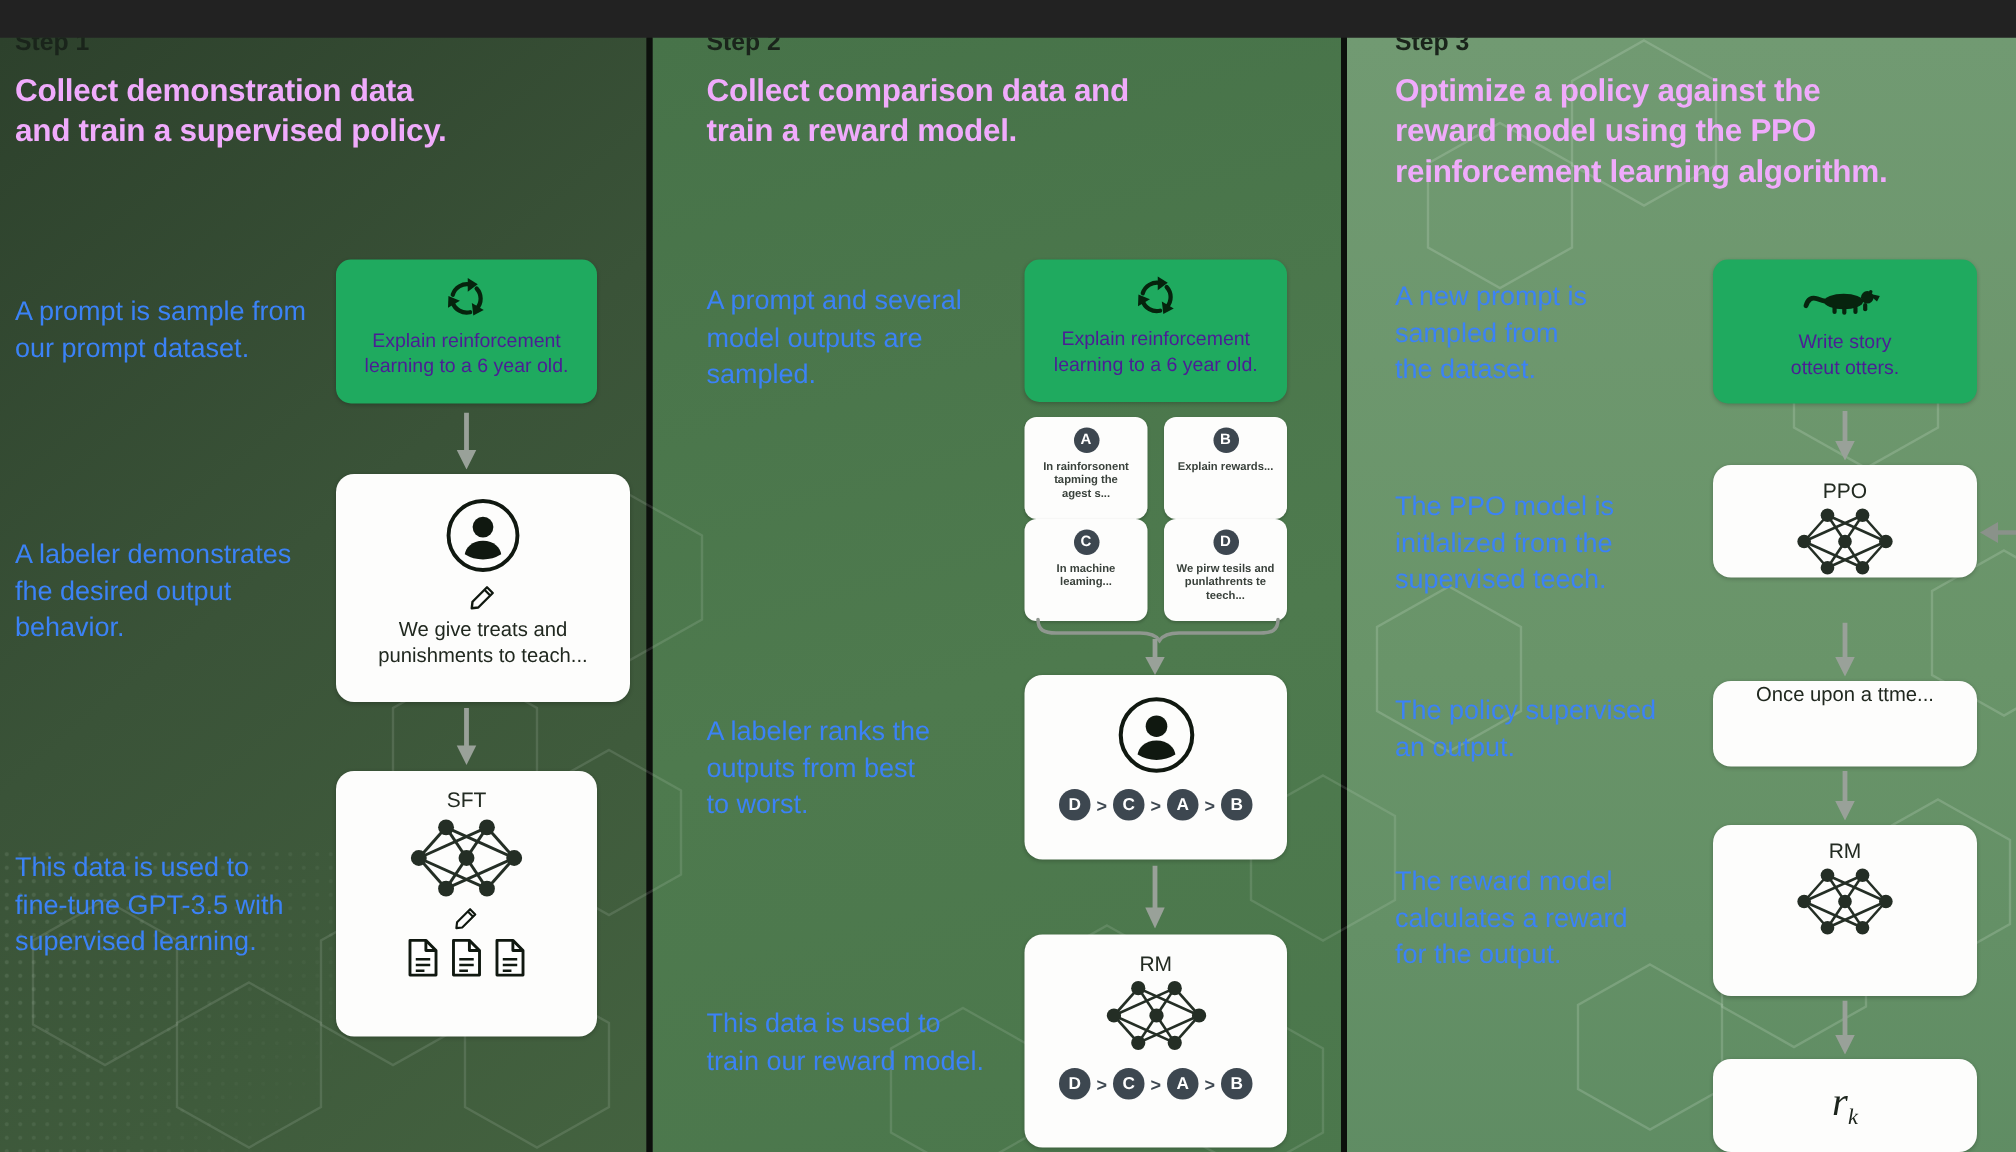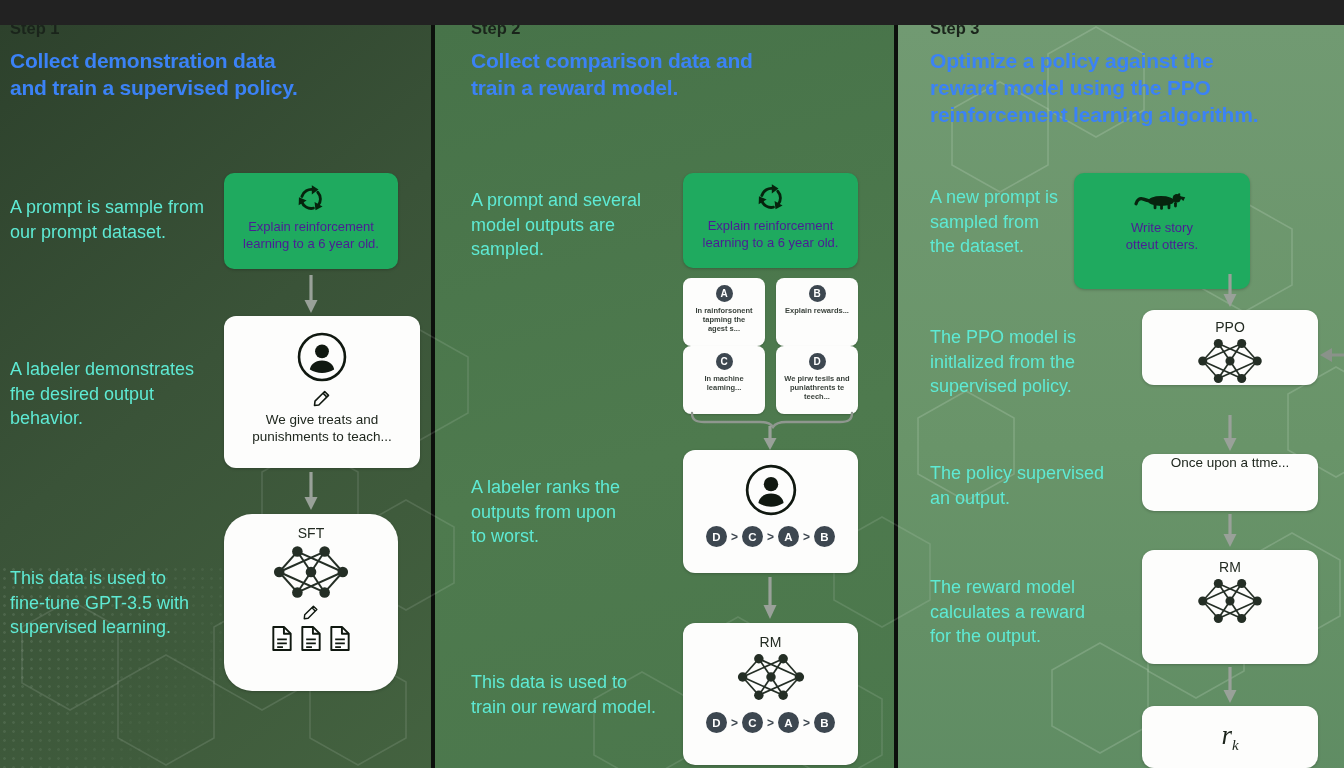--- a/index.html
+++ b/index.html
@@ -16,22 +16,22 @@
   .dots {
     position:absolute; left:0; top:540px; width:300px; height:228px;
     background-image:radial-gradient(rgba(214,232,214,0.22) 1px, transparent 1.7px);
     background-size:9px 9px; opacity:.5;
     -webkit-mask-image:linear-gradient(125deg,#000 20%,transparent 75%);
     mask-image:linear-gradient(125deg,#000 20%,transparent 75%);
   }
   .hexes { position:absolute; left:0; top:0; pointer-events:none; }
   .preline { white-space:pre-line; }
   .step-label { position:absolute; font-size:16.5px; font-weight:700; color:#1a241b; }
-  .title { position:absolute; font-size:21px; font-weight:700; color:#3b82f6; line-height:27px; letter-spacing:-0.2px; }
-  .caption { position:absolute; font-size:18px; font-weight:500; color:#5eead4; line-height:24.5px; width:230px; }
+  .title { position:absolute; font-size:21px; font-weight:700; color:#f0abfc; line-height:27px; letter-spacing:-0.2px; }
+  .caption { position:absolute; font-size:18px; font-weight:500; color:#3b82f6; line-height:24.5px; width:230px; }
   .card {
     position:absolute; background:#fdfdfc; border-radius:12px;
     box-shadow:0 1px 3px rgba(0,0,0,0.22);
     display:flex; flex-direction:column; align-items:center;
   }
   .green-card { position:absolute; background:#1faa5f; border-radius:10px;
     display:flex; flex-direction:column; align-items:center;
     box-shadow:0 1px 3px rgba(0,0,0,0.22); }
   .green-text { font-size:13px; font-weight:400; color:#4c1d95; line-height:16.5px; text-align:center; margin-top:5px; }
   .card-text { font-size:13.5px; font-weight:500; color:#20281f; line-height:17px; text-align:center; }
@@ -193,21 +193,21 @@
       </svg>
     <div class="card-text preline" style="margin-top:3px;">We give treats and
 punishments to teach...</div>
   </div>
 
   <svg class="arrow" style="left:303px; top:447px;" width="16" height="38" viewBox="0 0 16 38">
     <line x1="8" y1="0" x2="8" y2="26" stroke="#99a199" stroke-width="3.2"></line>
       <polygon points="1.5,25 14.5,25 8,38" fill="#99a199"></polygon>
   </svg>
 
-  <div class="card" style="left:224px; top:489px; width:174px; height:177px;border-radius:28px;">
+  <div class="card" style="left:224px; top:489px; width:174px; height:177px;">
     <div class="model-label" style="margin-top:11px;">SFT</div>
     <svg width="88" height="56" viewBox="0 0 100 74" style="margin-top:3px;">
         <use href="#sym-net"></use>
       </svg>
     <svg width="18" height="18" viewBox="0 0 24 24" style="margin-top:3px;">
         <use href="#sym-pencil"></use>
       </svg>
     <div style="display:flex; gap:5px; margin-top:4px;">
       <svg width="24" height="27" viewBox="0 0 24 28">
           <use href="#sym-doc"></use>
@@ -221,21 +221,21 @@
     </div>
   </div>
 
   <div class="step-label" style="left:471px; top:-6px;">Step 2</div>
   <div class="title preline" style="left:471px; top:22px; width:420px;">Collect comparison data and
 train a reward model.</div>
   <div class="caption preline" style="left:471px; top:163px;">A prompt and several
 model outputs are
 sampled.</div>
   <div class="caption preline" style="left:471px; top:450px;">A labeler ranks the
-outputs from upon
+outputs from best
 to worst.</div>
   <div class="caption preline" style="left:471px; top:645px;">This data is used to
 train our reward model.</div>
 
   <div class="green-card" style="left:683px; top:148px; width:175px; height:95px;">
     <svg width="30" height="30" viewBox="0 0 36 36" style="margin-top:10px;">
         <use href="#sym-cycle"></use>
       </svg>
     <div class="green-text preline">Explain reinforcement
 learning to a 6 year old.</div>
@@ -309,28 +309,28 @@
 
   <div class="step-label" style="left:930px; top:-6px;">Step 3</div>
   <div class="title preline" style="left:930px; top:22px; width:400px;">Optimize a policy against the
 reward model using the PPO
 reinforcement learning algorithm.</div>
   <div class="caption preline" style="left:930px; top:160px; width:205px;">A new prompt is
 sampled from
 the dataset.</div>
   <div class="caption preline" style="left:930px; top:300px; width:205px;">The PPO model is
 initlalized from the
-supervised policy.</div>
+supervised teech.</div>
   <div class="caption preline" style="left:930px; top:436px; width:205px;">The policy supervised
 an output.</div>
   <div class="caption preline" style="left:930px; top:550px; width:205px;">The reward model
 calculates a reward
 for the output.</div>
 
-  <div class="green-card" style="left:1074px; top:148px; width:176px; height:116px;">
+  <div class="green-card" style="left:1142px; top:148px; width:176px; height:96px;">
     <svg width="56" height="26" viewBox="0 0 120 56" style="margin-top:15px;">
         <use href="#sym-otter"></use>
       </svg>
     <div class="green-text preline" style="margin-top:6px;">Write story
 otteut otters.</div>
   </div>
 
   <svg class="arrow" style="left:1222px; top:249px;" width="16" height="33" viewBox="0 0 16 33">
     <line x1="8" y1="0" x2="8" y2="21" stroke="#99a199" stroke-width="3.2"></line>
       <polygon points="1.5,20 14.5,20 8,33" fill="#99a199"></polygon>

